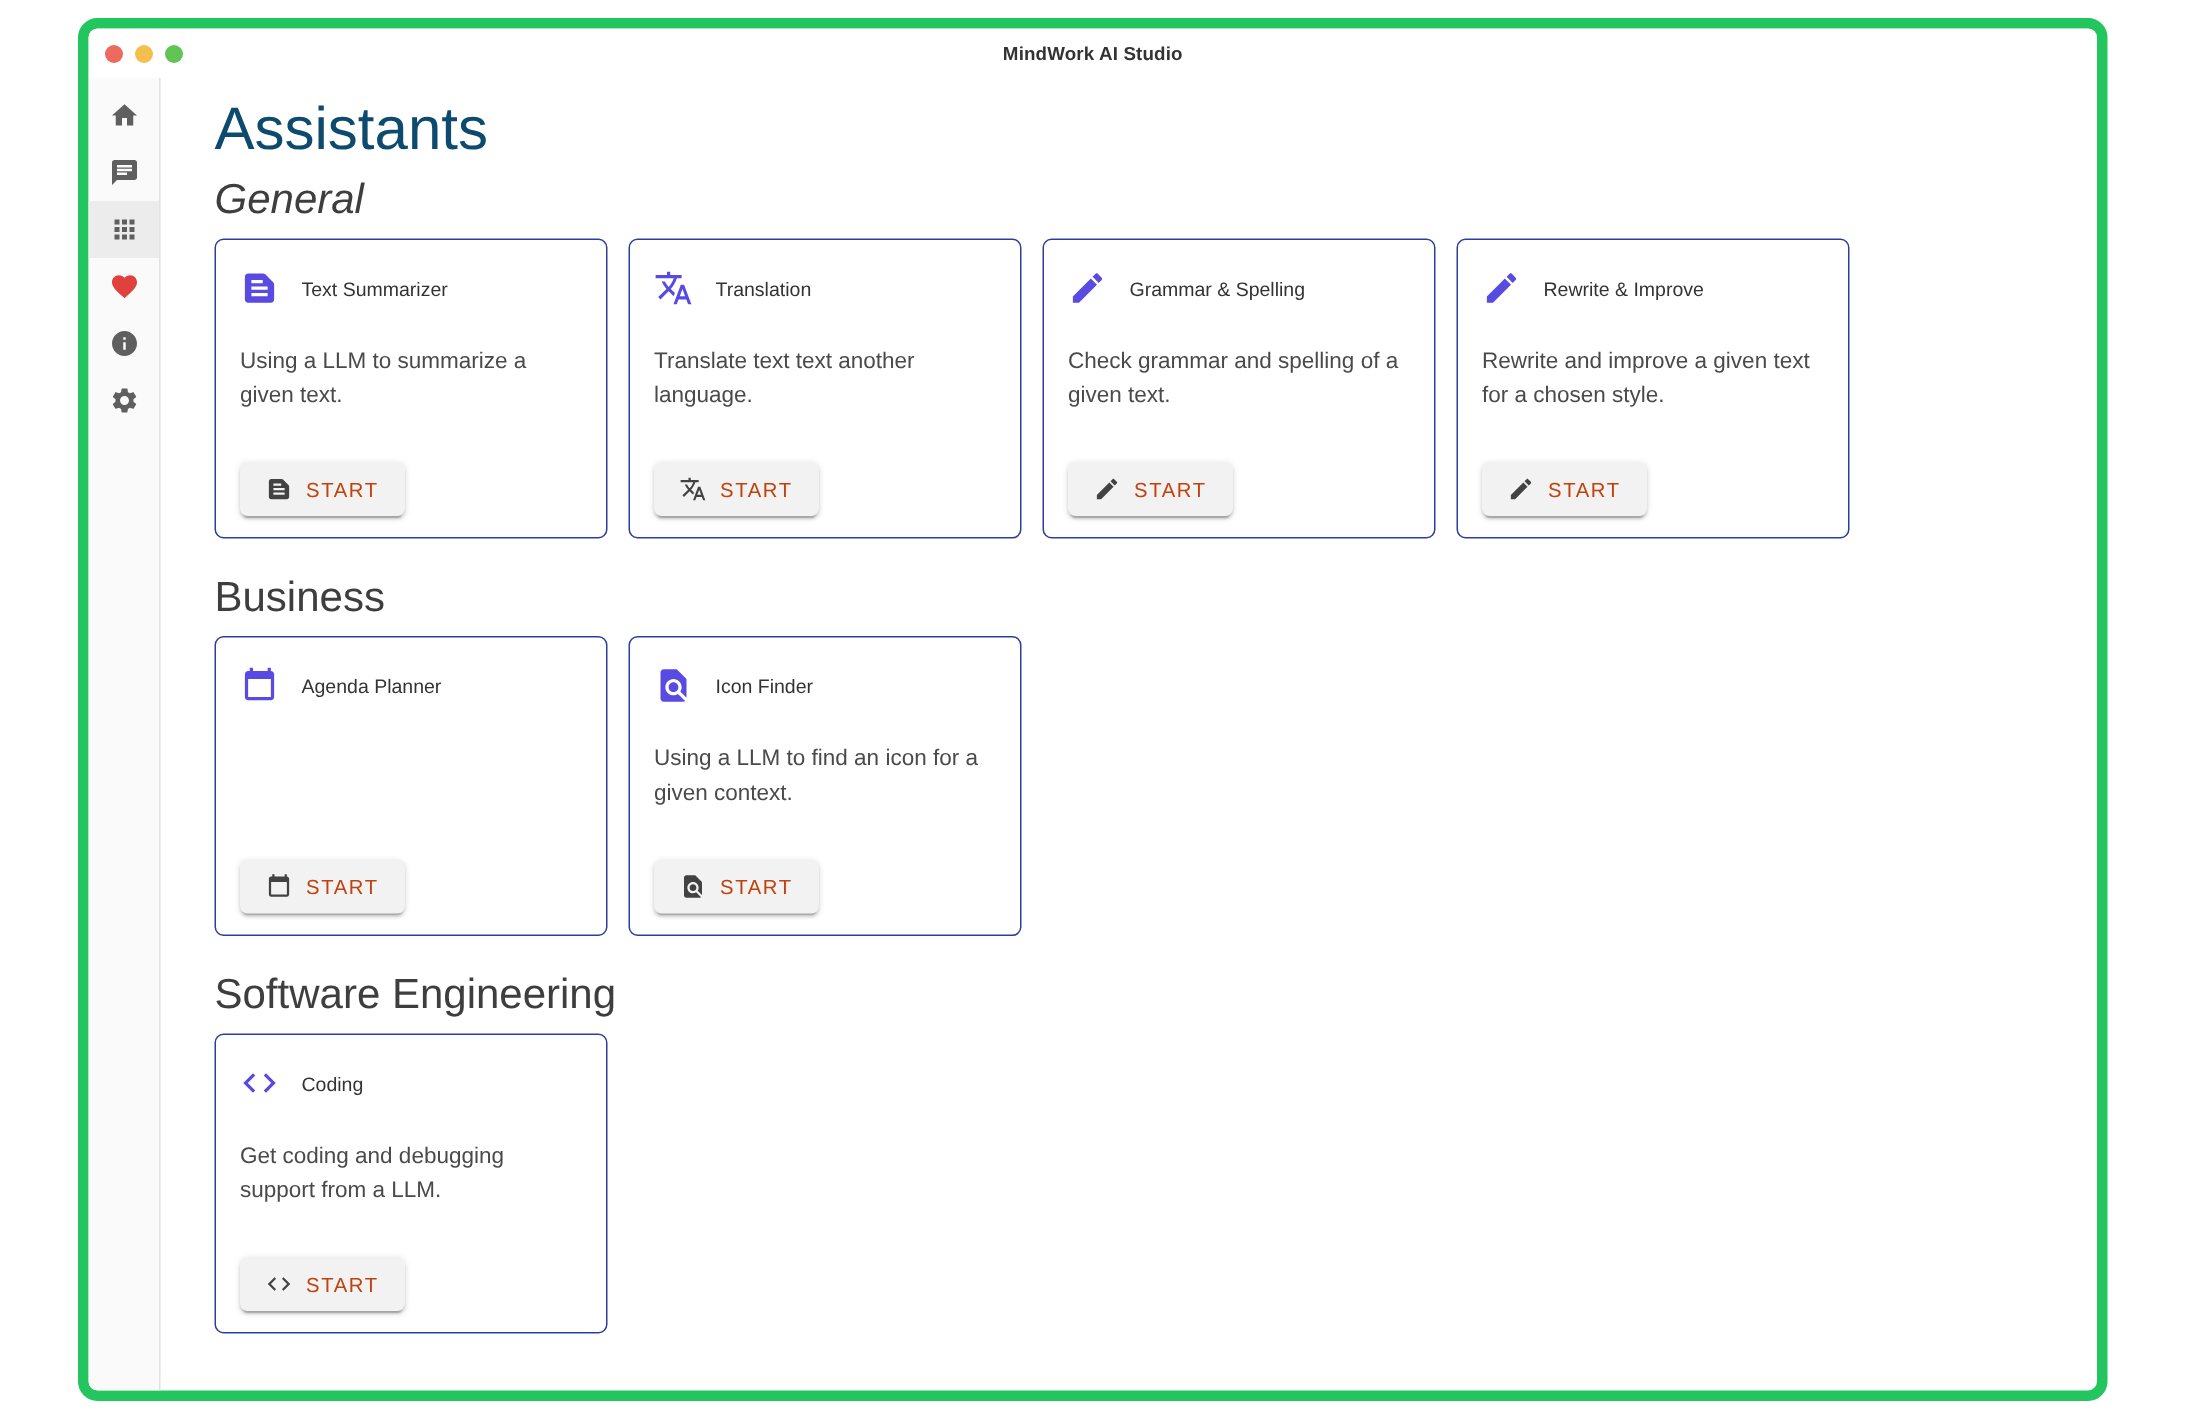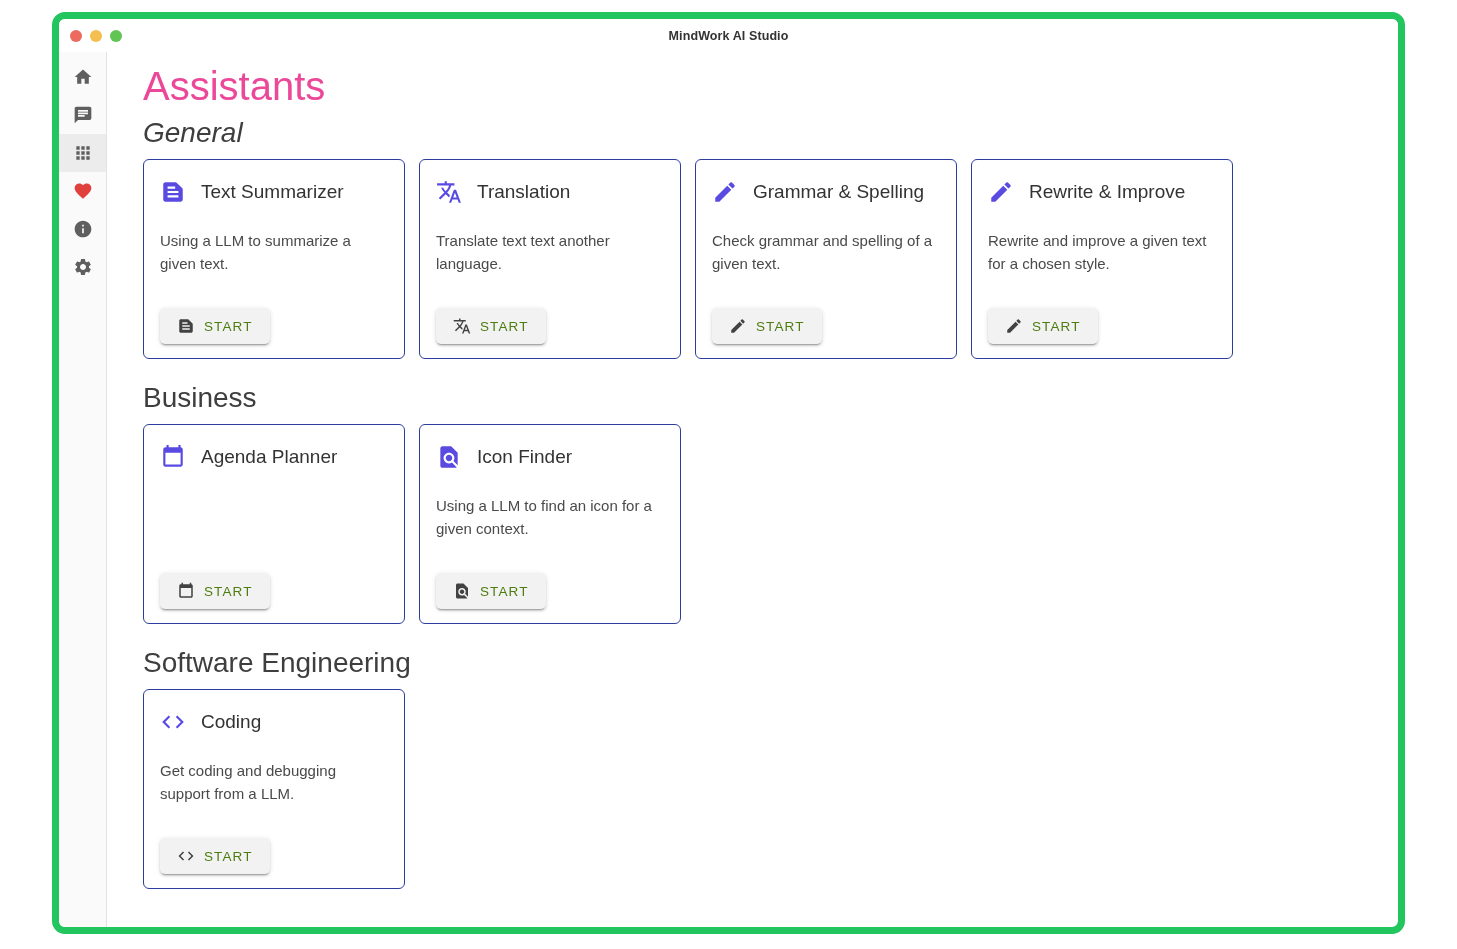--- a/index.html
+++ b/index.html
@@ -27,37 +27,37 @@
   .sidebar {
     width:48px; flex:0 0 auto; background:#fafafa; border-right:1px solid #e2e2e2;
     padding-top:6px; box-sizing:border-box; display:flex; flex-direction:column;
   }
   .nav-item { height:38px; display:flex; align-items:center; justify-content:center; cursor:pointer; }
   .nav-item.active { background:#ececec; }
   .nav-item svg { width:20px; height:20px; fill:#5f5f5f; }
   .nav-item.favorites svg { fill:var(--favorite); }
 
   .main { flex:1; padding:6px 20px 0 36px; overflow:hidden; }
-  .page-title { font-size:40px; font-weight:400; color:#ec4899; margin:6px 0 8px 0; }
+  .page-title { font-size:40px; font-weight:400; color:#0c4a6e; margin:6px 0 8px 0; }
   .section-title { font-size:28px; font-weight:400; color:#3e3e3e; margin:23px 0 10px 0; }
   .section:first-of-type .section-title { margin-top:8px;font-style:italic; }
   .cards { display:flex; gap:14px; }
   .card {
     width:262px; height:200px; box-sizing:border-box; background:#fff;
     border:1px solid var(--card-border); border-radius:6px;
     padding:15px 16px 14px 16px; display:flex; flex-direction:column;
   }
   .card-head { display:flex; align-items:center; gap:15px; margin-top:4px; }
   .card-head svg { width:26px; height:26px; fill:var(--accent); flex:0 0 auto; }
-  .card-title { font-size:19px; font-weight:500; color:#333; margin:0; }
+  .card-title { font-size:13px; font-weight:500; color:#333; margin:0; }
   .card-desc { margin:25px 0 0 0; font-size:15px; color:#4a4a4a; line-height:1.5; }
   .start-btn {
     margin-top:auto; align-self:flex-start; display:inline-flex; align-items:center; gap:9px;
     background:#f2f2f2; border:none; border-radius:5px; padding:9px 17px;
-    font-family:inherit; font-size:13.5px; font-weight:500; letter-spacing:1.1px; color:#4d7c0f;
+    font-family:inherit; font-size:13.5px; font-weight:500; letter-spacing:1.1px; color:#c2410c;
     box-shadow:0 3px 1px -2px rgba(0,0,0,.2), 0 2px 2px 0 rgba(0,0,0,.14), 0 1px 5px 0 rgba(0,0,0,.12);
     cursor:pointer;
     text-align:center;
   }
   .start-btn svg { width:18px; height:18px; fill:#424242; }
 </style>
 </head>
 <body style="--accent: #594ae2; --card-border: #2c3e9d; --favorite: #e0413c; --tl-close: #ec6a5e; --tl-min: #f4bf4f; --tl-zoom: #61c554;">
 
 <div class="window">

